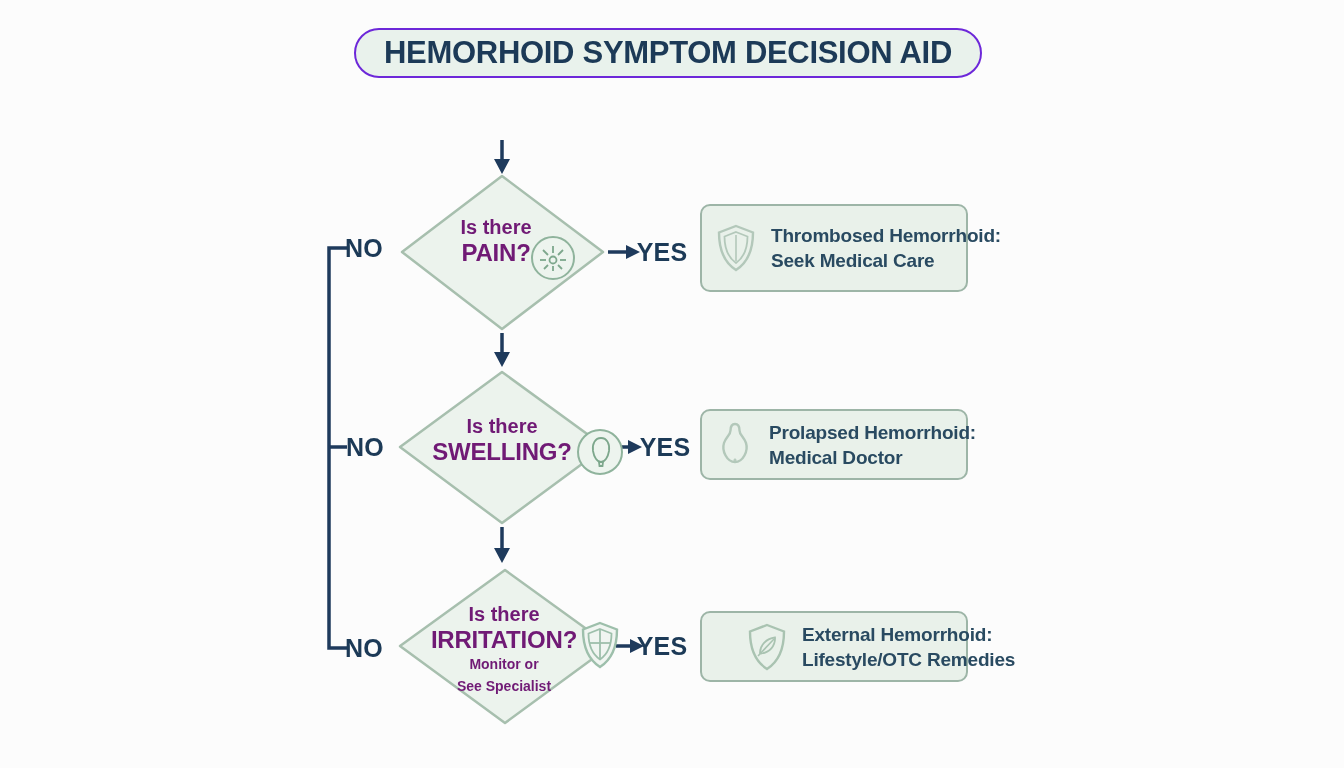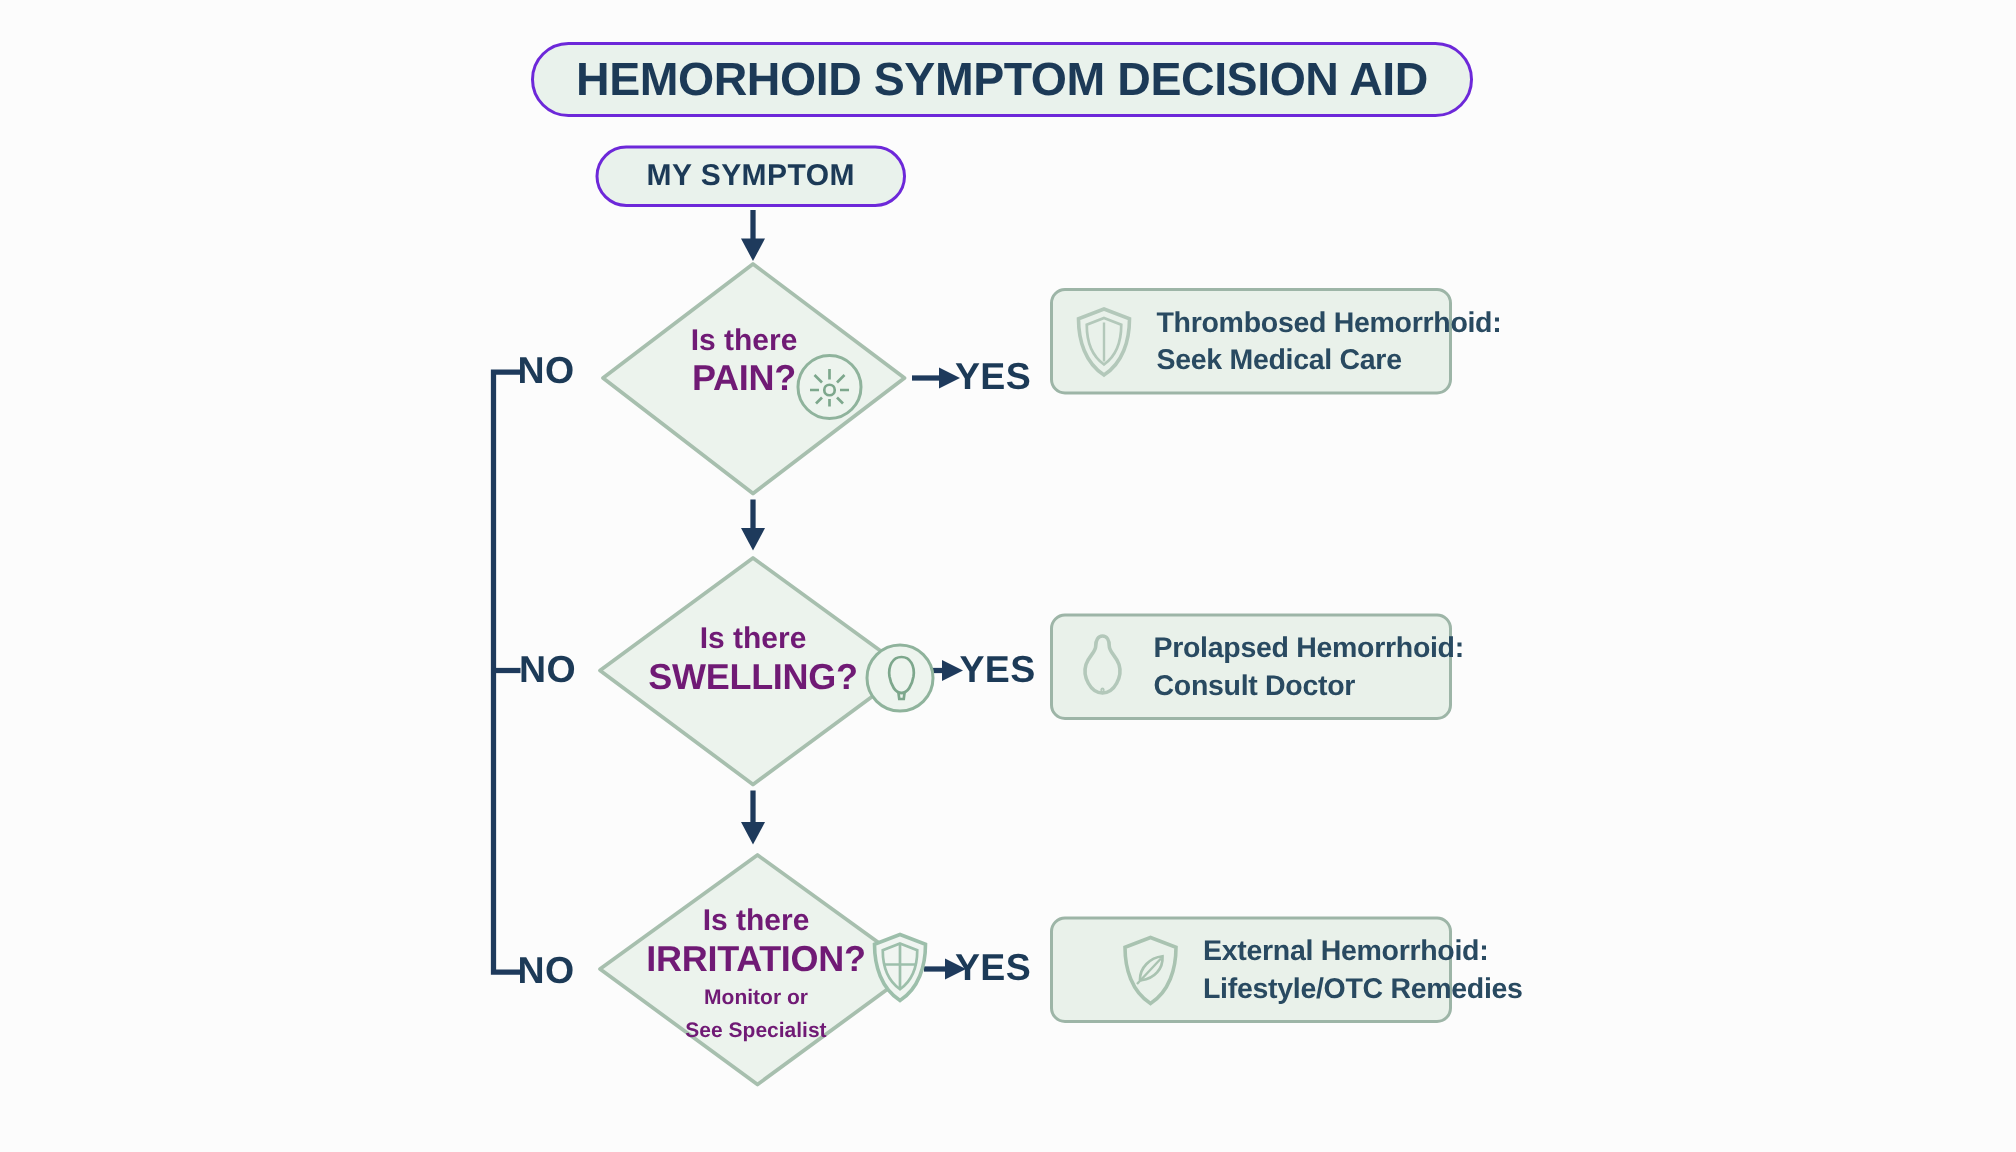--- a/index.html
+++ b/index.html
@@ -90,21 +90,20 @@
     </g>
     <g fill="#ecf3ed" stroke="#a7bfae" stroke-width="2.5" stroke-linejoin="round">
       <polygon points="502,176 603,252 502,329 402,252"></polygon>
       <polygon points="502,372 605,447 502,523 400,447"></polygon>
       <polygon points="505,570 610,646 505,723 400,646"></polygon>
     </g>
   </svg>
 
   <div class="pill title-pill">HEMORHOID SYMPTOM DECISION AID</div>
 
-  <div class="pill start-pill">MY SYMPTOM</div>
 
   <div class="diamond-label" style="left:496px;top:241px;">
     <span class="q-small">Is there</span>
     <span class="q-big">PAIN?</span>
   </div>
   <div class="icon-wrap" style="left:530px;top:235px;">
     <svg width="46" height="46" viewBox="0 0 46 46" fill="none">
       <circle cx="23" cy="23" r="21" fill="#edf4ee" stroke="#8fb39c" stroke-width="2"></circle>
       <g stroke="#7da78c" stroke-width="1.8">
         <circle cx="23" cy="25" r="3.5"></circle>
@@ -114,21 +113,21 @@
         <line x1="28" y1="30" x2="32" y2="34"></line>
         <line x1="18" y1="30" x2="14" y2="34"></line>
         <line x1="16" y1="25" x2="10" y2="25"></line>
         <line x1="18" y1="20" x2="13" y2="15"></line>
         <line x1="23" y1="31" x2="23" y2="36"></line>
       </g>
     </svg>
   </div>
   <div class="branch-label" style="left:364px;top:248px;">NO</div>
   <div class="branch-label" style="left:662px;top:252px;">YES</div>
-  <div class="outcome-box" style="top:192px;height:71px;">
+  <div class="outcome-box" style="top:204px;height:88px;">
     <span class="box-icon">
       <svg width="44" height="50" viewBox="0 0 44 50" fill="none" stroke="#b3c8ba" stroke-width="2.4">
         <path d="M22,3 L39,9.5 C39,24 34.5,39 22,47 C9.5,39 5,24 5,9.5 Z"></path>
         <path d="M22,9 L33.5,13.5 C33.5,24 30.5,34 22,40 C13.5,34 10.5,24 10.5,13.5 Z" stroke-width="1.8"></path>
         <line x1="22" y1="12" x2="22" y2="38" stroke-width="1.6"></line>
       </svg>
     </span>
     <div class="outcome-text">
       <div>Thrombosed Hemorrhoid:</div>
       <div>Seek Medical Care</div>
@@ -152,21 +151,21 @@
   <div class="branch-label" style="left:665px;top:447px;">YES</div>
   <div class="outcome-box" style="top:409px;height:71px;">
     <span class="box-icon">
       <svg width="42" height="50" viewBox="0 0 42 50" fill="none" stroke="#b3c8ba" stroke-width="2.4">
         <path d="M21,4 C24,4 25.5,7 25.5,10.5 C25.5,15 30,17 32,23 C34.5,31 29,42 21,42 C13,42 7.5,31 10,23 C12,17 16.5,15 16.5,10.5 C16.5,7 18,4 21,4 Z"></path>
         <path d="M21,42 C18,38 24,38 21,42 Z" stroke-width="1.2"></path>
       </svg>
     </span>
     <div class="outcome-text center">
       <div>Prolapsed Hemorrhoid:</div>
-      <div>Consult Doctor</div>
+      <div>Medical Doctor</div>
     </div>
   </div>
 
   <div class="diamond-label" style="left:504px;top:650px;">
     <span class="q-small">Is there</span>
     <span class="q-big">IRRITATION?</span>
     <span class="q-note">Monitor or</span>
     <span class="q-note">See Specialist</span>
   </div>
   <div class="icon-wrap" style="left:577px;top:620px;">

